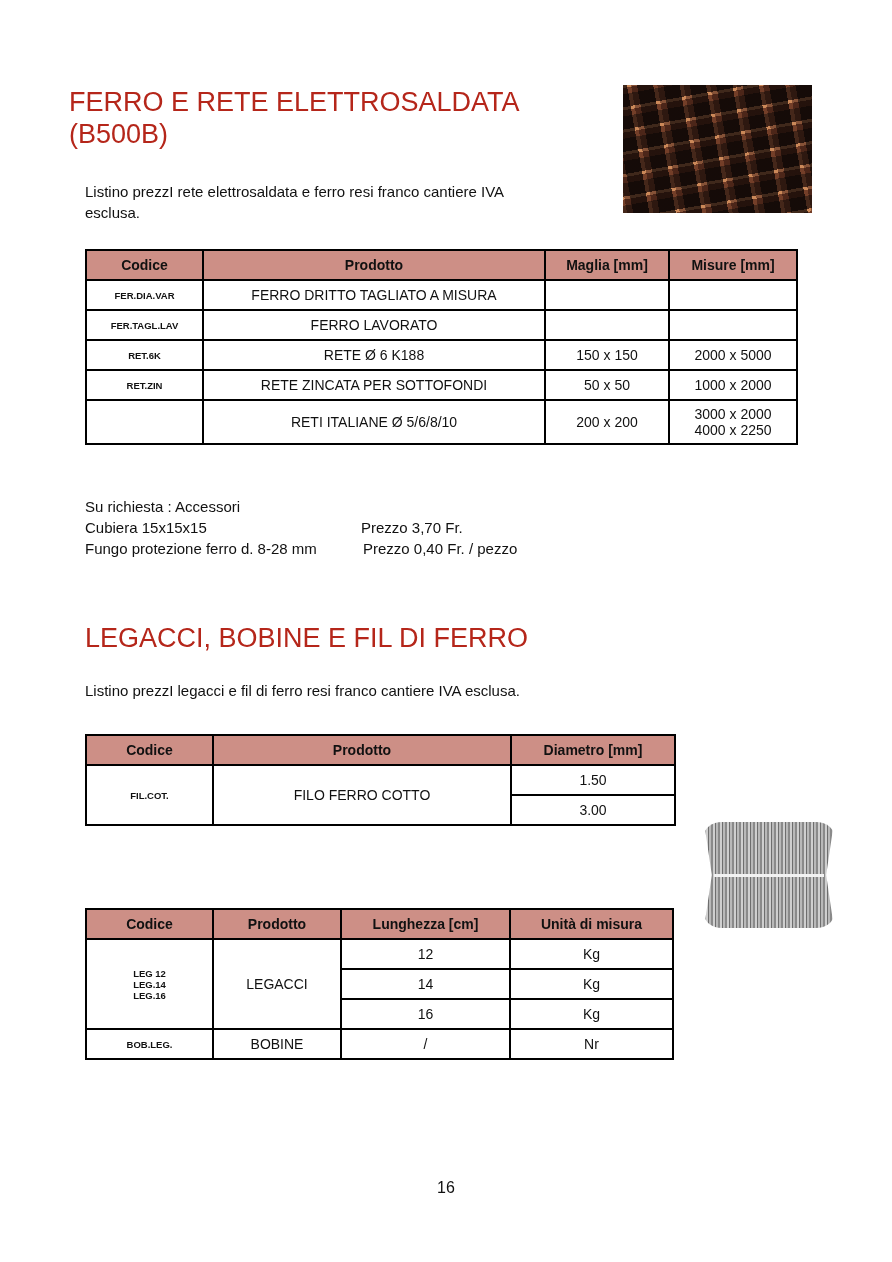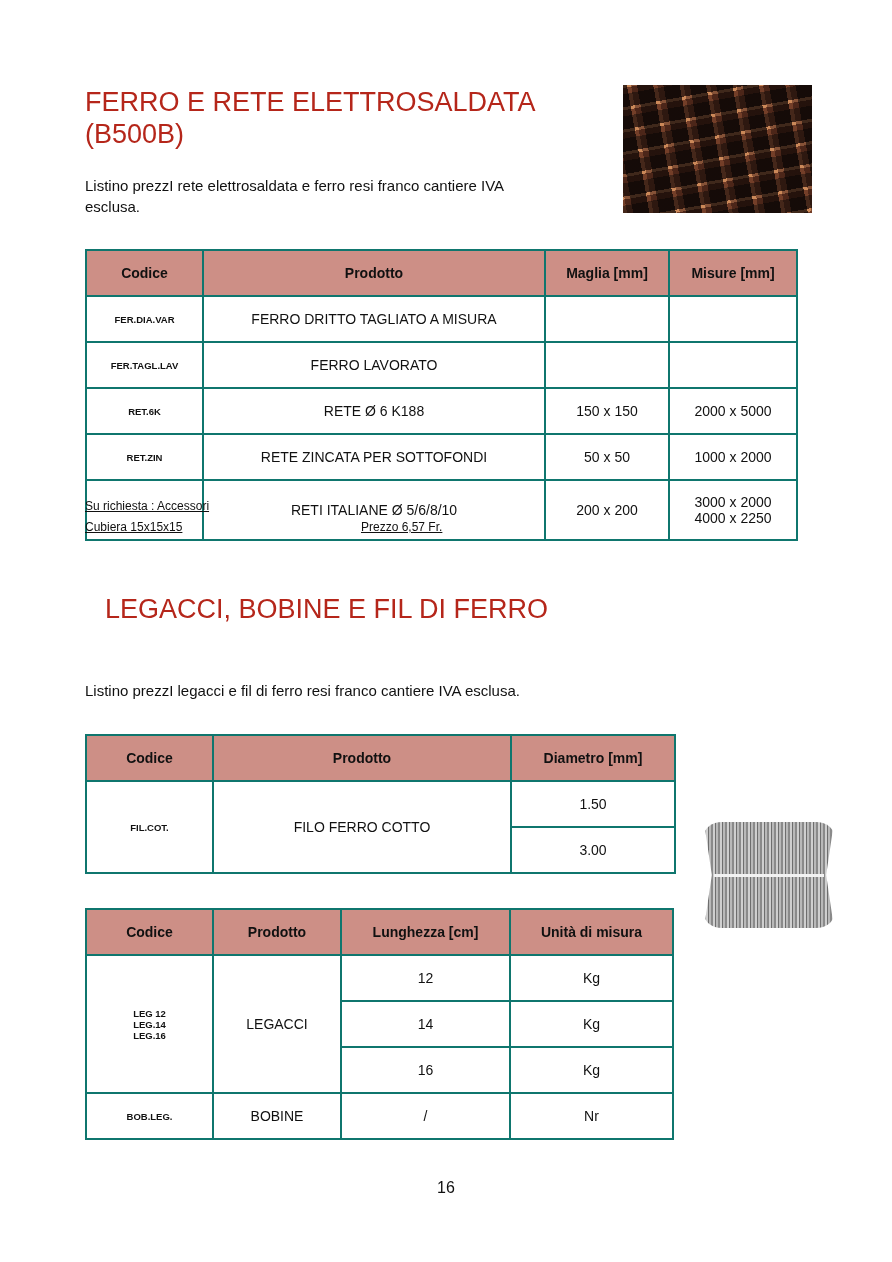--- a/index.html
+++ b/index.html
@@ -1,50 +1,50 @@
 <!DOCTYPE html>
 <html><head>
 <meta charset="utf-8">
 <style>
   html, body { margin:0; padding:0; background:#ffffff; }
   body { width:892px; height:1262px; position:relative; font-family:"Liberation Sans", sans-serif; color:#111; overflow:hidden; }
   .abs { position:absolute; }
   h1 { margin:0; font-weight:normal; color:#b5261a; font-size:27px; line-height:32px; font-family:"Liberation Sans", sans-serif; }
   .intro { font-size:15px; line-height:21px; color:#111; }
   table { border-collapse:collapse; table-layout:fixed; }
-  th, td { border:2px solid #0f766e; text-align:center; vertical-align:middle; padding:8px; }
+  th, td { border:2px solid #000000; text-align:center; vertical-align:middle; padding:0; }
   th { background:#cd8f86; font-weight:bold; font-size:14px; height:28px; color:#111; }
   td { font-size:14px; height:28px; background:#fff; }
   td.code { font-size:9.5px; font-weight:bold; line-height:11px; }
   td.multi { line-height:16px; }
-  .acc { font-size:12px; line-height:21px;text-decoration:underline; }
+  .acc { font-size:15px; line-height:21px; }
   .acc .row { display:flex; }
   .pagenum { font-size:16px; }
   
   .mesh-img { width:189px; height:128px;
     background:
       repeating-linear-gradient(170deg, rgba(230,190,150,0.9) 0 3px, rgba(110,60,40,0.85) 3px 9px, rgba(60,35,25,0.9) 9px 22px),
       repeating-linear-gradient(80deg, rgba(220,170,130,0.9) 0 4px, rgba(120,70,45,0.8) 4px 10px, rgba(50,30,20,0.9) 10px 26px);
     background-blend-mode: multiply; }
   .coil-img { width:138px; height:128px; position:relative; }
   .coil-body { position:absolute; left:4px; right:4px; top:10px; bottom:12px;
     background: repeating-linear-gradient(90deg, #8a8a8a 0 2px, #cfcfcf 2px 4px, #6e6e6e 4px 5px, #b9b9b9 5px 7px);
     border-radius: 18px/14px;
     clip-path: polygon(0 0,100% 0,94% 50%,100% 100%,0 100%,6% 50%); }
   .coil-band { position:absolute; left:14px; right:14px; top:62px; height:3px; background:#f2f2f2; }
 </style>
 </head>
 <body>
 
-<h1 class="abs" style="left:85px; top:86px;">
+<h1 class="abs" style="left:69px; top:86px;">
   <span>FERRO E RETE ELETTROSALDATA</span><br>
   <span>(B500B)</span>
 </h1>
 
-<div class="abs intro" style="left:85px; top:175px;">
+<div class="abs intro" style="left:85px; top:181px;">
   <span>Listino prezzI rete elettrosaldata e ferro resi franco cantiere IVA</span><br>
   <span>esclusa.</span>
 </div>
 
 <div class="abs mesh-img" style="left:623px; top:85px;"></div>
 
 <table class="abs" style="left:85px; top:249px; width:711px;">
   <colgroup>
       <col style="width:117px">
       <col style="width:342px">
@@ -93,25 +93,29 @@
         <span>4000 x 2250</span>
       </td>
     </tr>
   </tbody>
 </table>
 
 <div class="abs acc" style="left:85px; top:496px;">
   <div>Su richiesta : Accessori</div>
   <div class="row">
     <span style="width:276px;">Cubiera 15x15x15</span>
-    <span>Prezzo 6,57 Fr.</span>
+    <span>Prezzo 3,70 Fr.</span>
+  </div>
+  <div class="row">
+    <span style="width:278px;">Fungo protezione ferro d. 8-28 mm</span>
+    <span>Prezzo 0,40 Fr. / pezzo</span>
   </div>
 </div>
 
-<h1 class="abs" style="left:85px; top:593px;margin-left:20px;">LEGACCI, BOBINE E FIL DI FERRO</h1>
+<h1 class="abs" style="left:85px; top:622px;">LEGACCI, BOBINE E FIL DI FERRO</h1>
 
 <div class="abs intro" style="left:85px; top:680px;text-align:center;">Listino prezzI legacci e fil di ferro resi franco cantiere IVA esclusa.</div>
 
 <table class="abs" style="left:85px; top:734px; width:589px;">
   <colgroup>
       <col style="width:127px">
       <col style="width:298px">
       <col style="width:164px">
     </colgroup>
   <thead>

